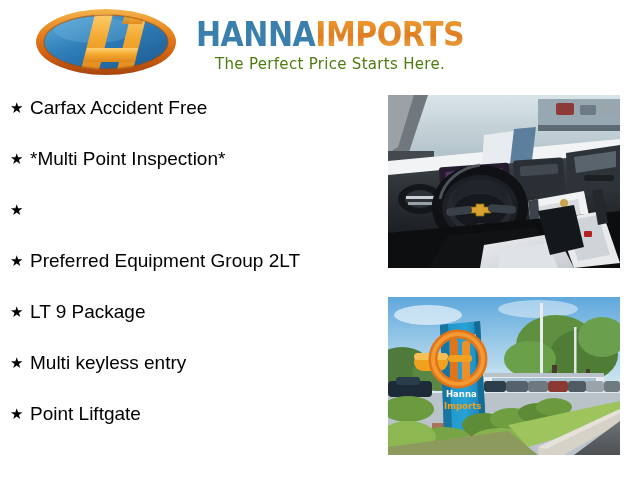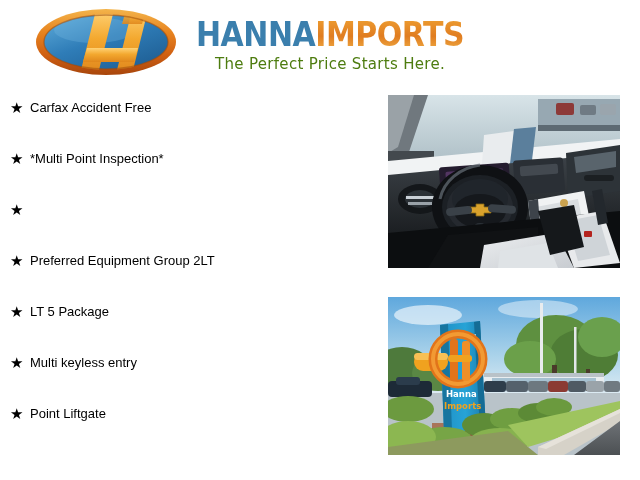--- a/index.html
+++ b/index.html
@@ -100,21 +100,21 @@
     flex: 0 0 auto;
     width: 22px;
     font-size: 15px;
     line-height: 24px;
     color: #000000;
     text-align: left;
     padding-left: 2px;
   }
 
   .feature-text {
-    font-size: 13px;
+    font-size: 19px;
     line-height: 24px;
     color: #000000;
     white-space: pre-line;
   }
 
   
   .photo {
     position: absolute;
     overflow: hidden;
     background: #b9c3c9;
@@ -202,21 +202,21 @@
     </li>
     <li class="feature-item" style="list-style: none;">
       <span class="star-icon">★</span>
     </li>
     <li class="feature-item" style="list-style: none;">
       <span class="star-icon">★</span>
       <span class="feature-text">Preferred Equipment Group 2LT</span>
     </li>
     <li class="feature-item" style="list-style: none;">
       <span class="star-icon">★</span>
-      <span class="feature-text">LT 5 Package</span>
+      <span class="feature-text">LT 9 Package</span>
     </li>
     <li class="feature-item" style="list-style: none;">
       <span class="star-icon">★</span>
       <span class="feature-text">Multi keyless entry</span>
     </li>
     <li class="feature-item" style="list-style: none;">
       <span class="star-icon">★</span>
       <span class="feature-text">Point Liftgate</span>
     </li>
   </ul>

